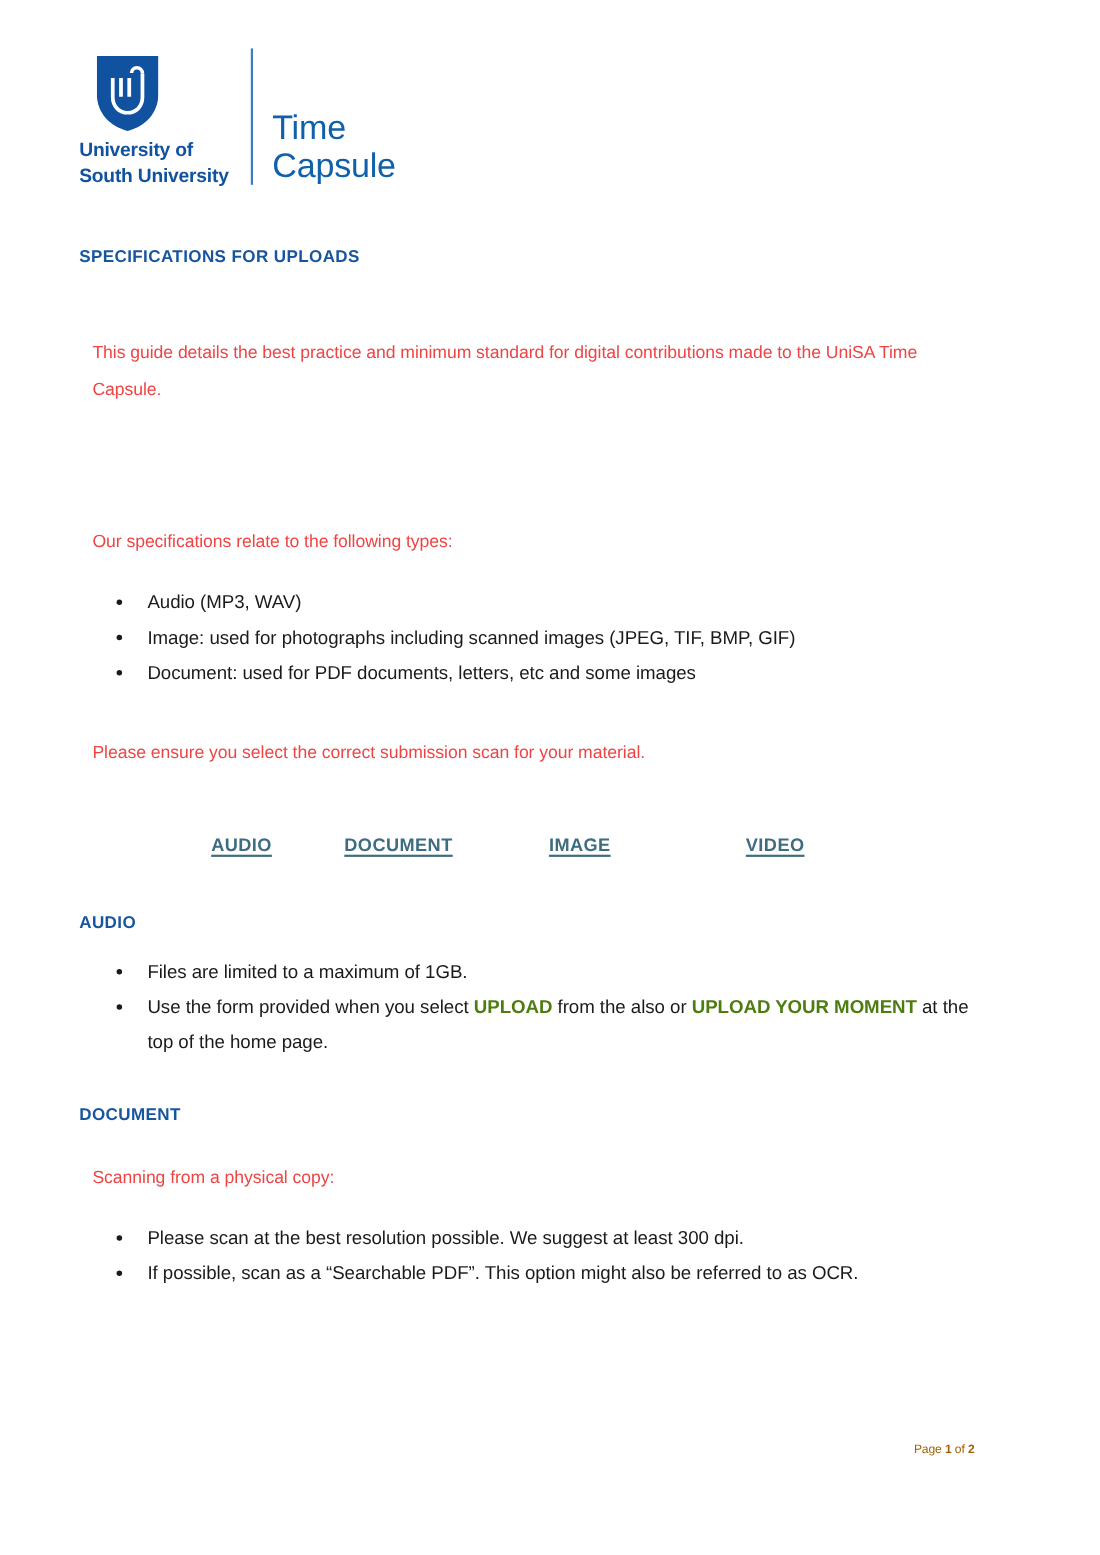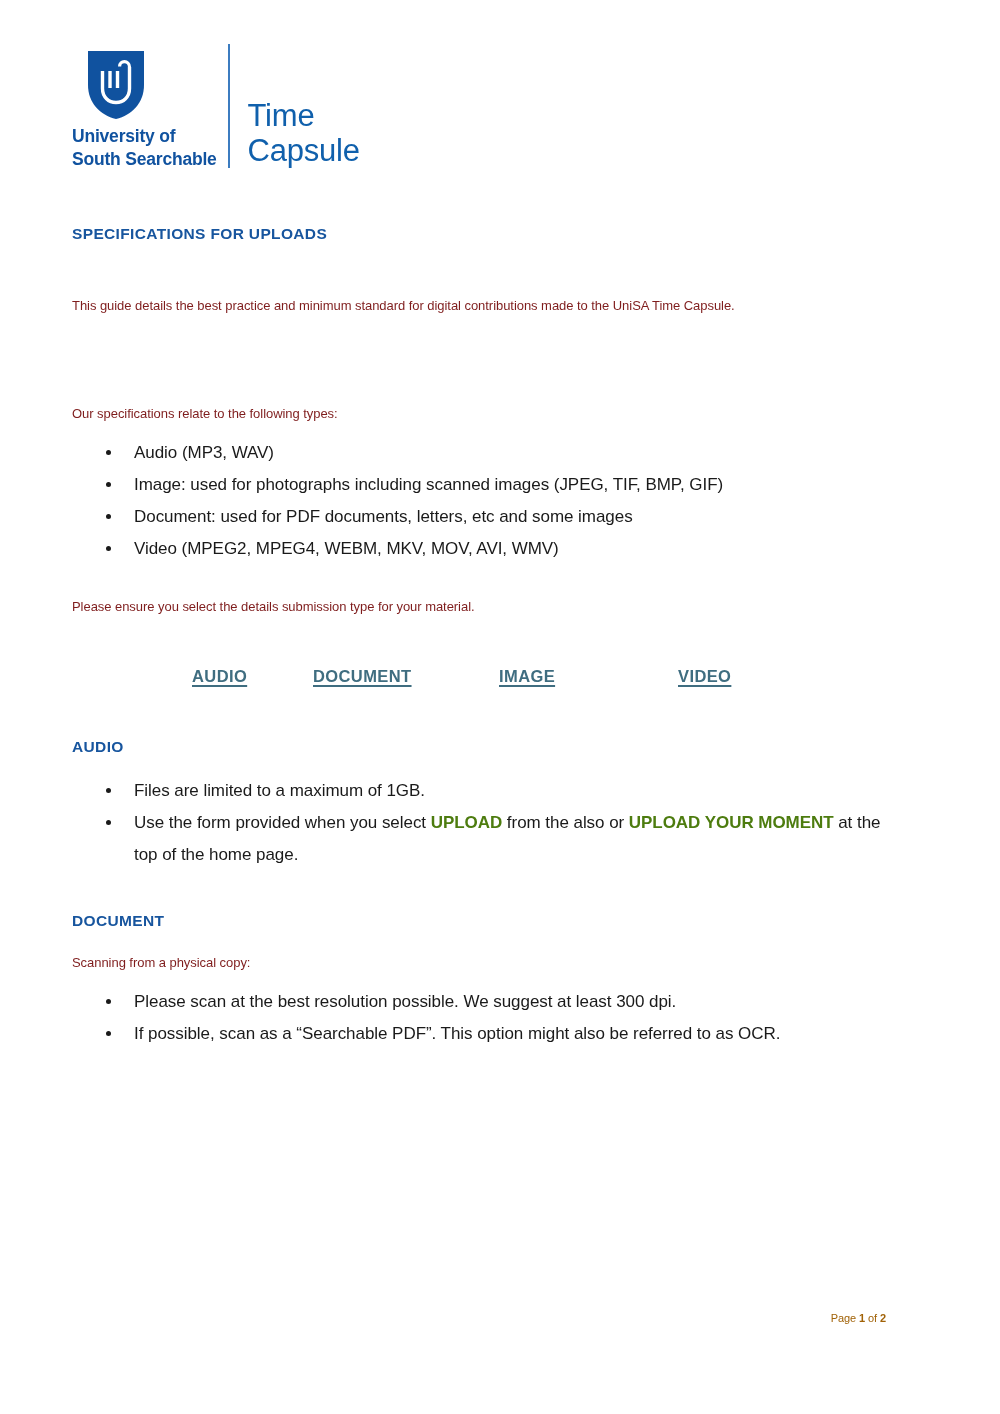--- a/index.html
+++ b/index.html
@@ -88,24 +88,24 @@
   h1.doc-title {
     margin: 12px 0 0 0;
     font-size: 15.5px;
     font-weight: 700;
     letter-spacing: 0.35px;
     color: #17559e;
     line-height: 1.3;
   }
 
   p.body-para {
-    margin: 0;
-    font-size: 13px;
+    margin: 12px;
+    font-size: 16px;
     line-height: 2.12;
-    color: #7f1d1d;
+    color: #ef4444;
     letter-spacing: -0.05px;
   }
 
   .gap-xl { height: 48px; }
   .gap-lg { height: 40px; }
   .gap-md { height: 28px; }
   .gap-sm { height: 18px; }
   .gap-xs { height: 10px; }
 
   ul.bullets {
@@ -195,21 +195,21 @@
           <path d="M14.5 20 V37.5 C14.5 46 20.6 51.5 28 51.5 C35.4 51.5 41.5 46 41.5 37.5 V16"></path>
           <path d="M22 20 V37"></path>
           <path d="M29.5 20 V37"></path>
         </g>
         <g fill="none" stroke="#ffffff" stroke-width="3.2">
           <path d="M41.5 16 C41.5 12.6 39 10.6 36.4 10.6 C33.8 10.6 31.6 12.6 31.6 15.4"></path>
         </g>
       </svg>
       <div class="uni-name">
         <span>University of</span>
-        <span class="line2">South Searchable</span>
+        <span class="line2">South University</span>
       </div>
     </div>
 
     <div class="lockup-divider"></div>
 
     <div class="product-name">
       <span>Time</span>
       <span>Capsule</span>
     </div>
   </div>
@@ -228,26 +228,25 @@
     <div class="gap-lg"></div>
 
     <p class="body-para">Our specifications relate to the following types:</p>
 
     <div class="gap-xs"></div>
 
     <ul class="bullets">
       <li>Audio (MP3, WAV)</li>
       <li>Image: used for photographs including scanned images (JPEG, TIF, BMP, GIF)</li>
       <li>Document: used for PDF documents, letters, etc and some images</li>
-      <li>Video (MPEG2, MPEG4, WEBM, MKV, MOV, AVI, WMV)</li>
     </ul>
 
     <div class="gap-md"></div>
 
-    <p class="body-para">Please ensure you select the details submission type for your material.</p>
+    <p class="body-para">Please ensure you select the correct submission scan for your material.</p>
 
     <div class="gap-lg"></div>
 
     <div class="link-row">
       <a class="link-audio">AUDIO</a>
       <a class="link-document">DOCUMENT</a>
       <a class="link-image">IMAGE</a>
       <a class="link-video">VIDEO</a>
     </div>
 

